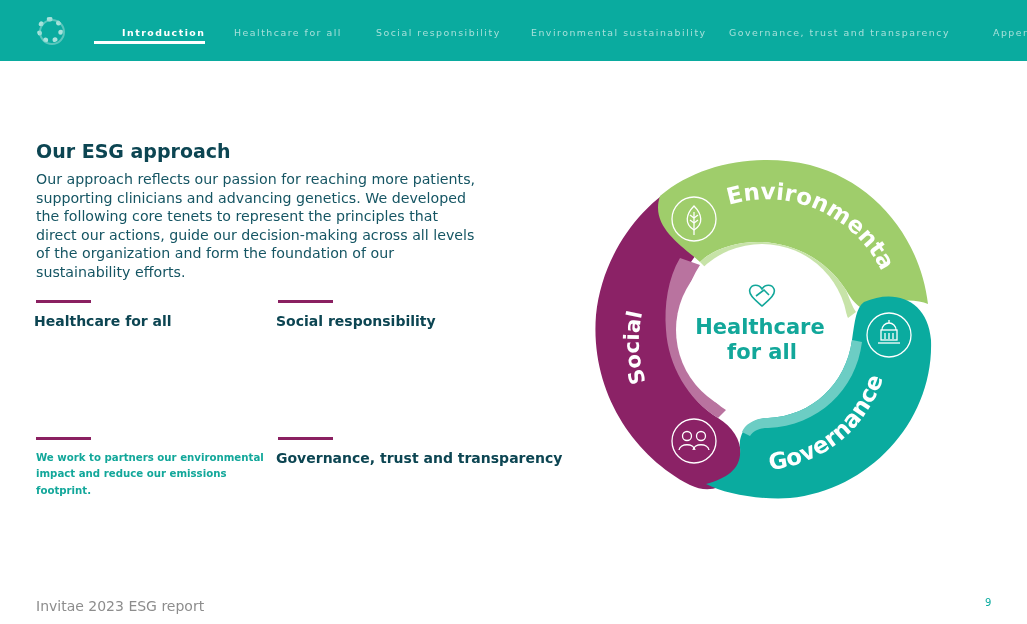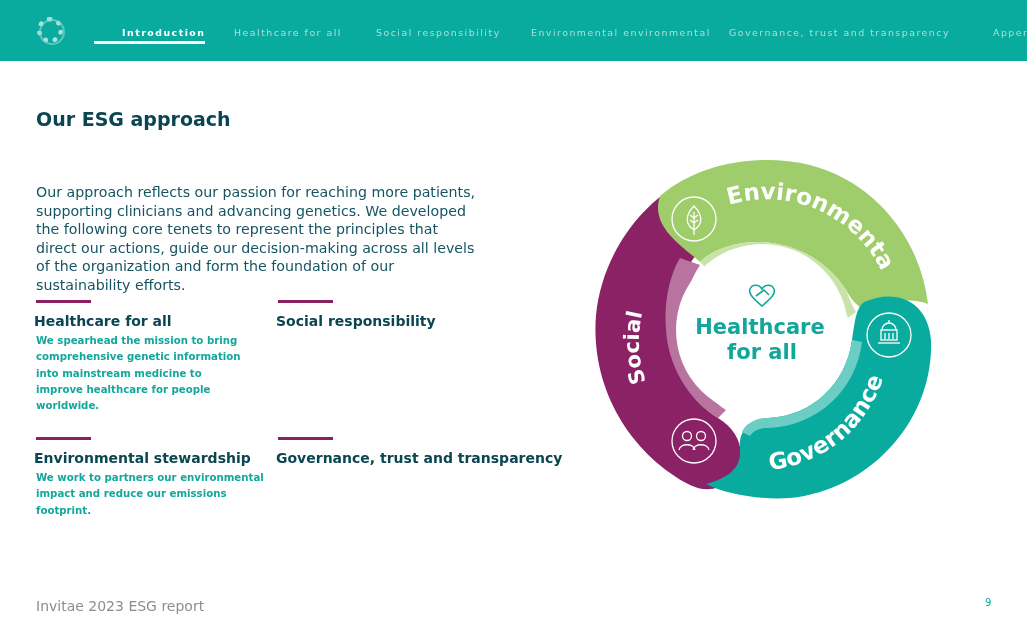--- a/index.html
+++ b/index.html
@@ -10,65 +10,63 @@
   .logo { position: absolute; left: 37px; top: 17px; width: 26px; height: 26px; border-radius: 50%;
           border: 5px dotted #a9e2dc; }
   .logo::after { content: ""; position: absolute; left: -3px; top: -3px; width: 22px; height: 22px; border-radius: 50%;
           border: 2px solid #8fd8d1; opacity: .6; }
   .nav { position: absolute; top: 27px; left: 0; height: 20px; }
   .nav-item { position: absolute; top: 0; white-space: nowrap; font-size: 9.4px; letter-spacing: 1.5px;
               color: #a6e0da; cursor: pointer; padding-left: 28px; }
   .nav-item.active { color: #ffffff; font-weight: bold; }
   .nav-item.active::after { content: ""; position: absolute; left: 0; right: 0; top: 14px; height: 3px; background: #ffffff; }
 
-  .title { position: absolute; left: 36px; top: 108px; font-size: 19px; font-weight: bold; color: #0c4552; }
-  .intro { position: absolute; left: 36px; top: 170px; width: 440px; font-size: 14.2px; line-height: 18.6px; color: #155563; margin-top: 13px; }
+  .title { position: absolute; left: 36px; top: 140px; font-size: 19px; font-weight: bold; color: #0c4552; }
+  .intro { position: absolute; left: 36px; top: 170px; width: 440px; font-size: 14.2px; line-height: 18.6px; color: #155563; }
 
   .card { position: absolute; }
   .card .rule { width: 55px; height: 3px; background: #8a2061; margin-bottom: 10px; margin-left: 2px; }
   .card h3 { font-size: 14px; font-weight: bold; color: #0c4552; white-space: nowrap; }
   .card p { margin-top: 4px; margin-left: 2px; font-size: 10.2px; line-height: 16.3px; font-weight: bold; color: #12a79a; }
 
   .footer-label { position: absolute; left: 36px; top: 598px; font-size: 14px; color: #8d8d8d; }
   .page-num { position: absolute; left: 985px; top: 597px; font-size: 10px; color: #0aab9f; }
 
   .diagram { position: absolute; left: 580px; top: 150px; width: 370px; height: 365px; }
 </style>
 </head>
 <body>
 
 <div class="topbar">
   <div class="logo"></div>
   <div class="nav">
     <span class="nav-item active" style="left:94px">Introduction</span>
     <span class="nav-item" style="left:206px">Healthcare for all</span>
     <span class="nav-item" style="left:348px">Social responsibility</span>
-    <span class="nav-item" style="left:503px">Environmental environmental</span>
+    <span class="nav-item" style="left:503px">Environmental sustainability</span>
     <span class="nav-item" style="left:701px">Governance, trust and transparency</span>
     <span class="nav-item" style="left:965px">Appendix</span>
   </div>
 </div>
 
 <h1 class="title">Our ESG approach</h1>
 <p class="intro">Our approach reflects our passion for reaching more patients, supporting clinicians and advancing genetics. We developed the following core tenets to represent the principles that direct our actions, guide our decision-making across all levels of the organization and form the foundation of our sustainability efforts.</p>
 
 <div class="card" style="left:34px; top:300px; width:210px;">
   <div class="rule"></div>
   <h3>Healthcare for all</h3>
-  <p>We spearhead the mission to bring comprehensive genetic information into mainstream medicine to improve healthcare for people worldwide.</p>
 </div>
 
 <div class="card" style="left:276px; top:300px; width:250px;">
   <div class="rule"></div>
   <h3>Social responsibility</h3>
 </div>
 
 <div class="card" style="left:34px; top:437px; width:235px;">
   <div class="rule"></div>
-  <h3>Environmental stewardship</h3>
   <p>We work to partners our environmental impact and reduce our emissions footprint.</p>
 </div>
 
 <div class="card" style="left:276px; top:437px; width:235px;">
   <div class="rule"></div>
   <h3>Governance, trust and transparency</h3>
 </div>
 
 <svg class="diagram" viewBox="580 150 370 365">
   <defs>

